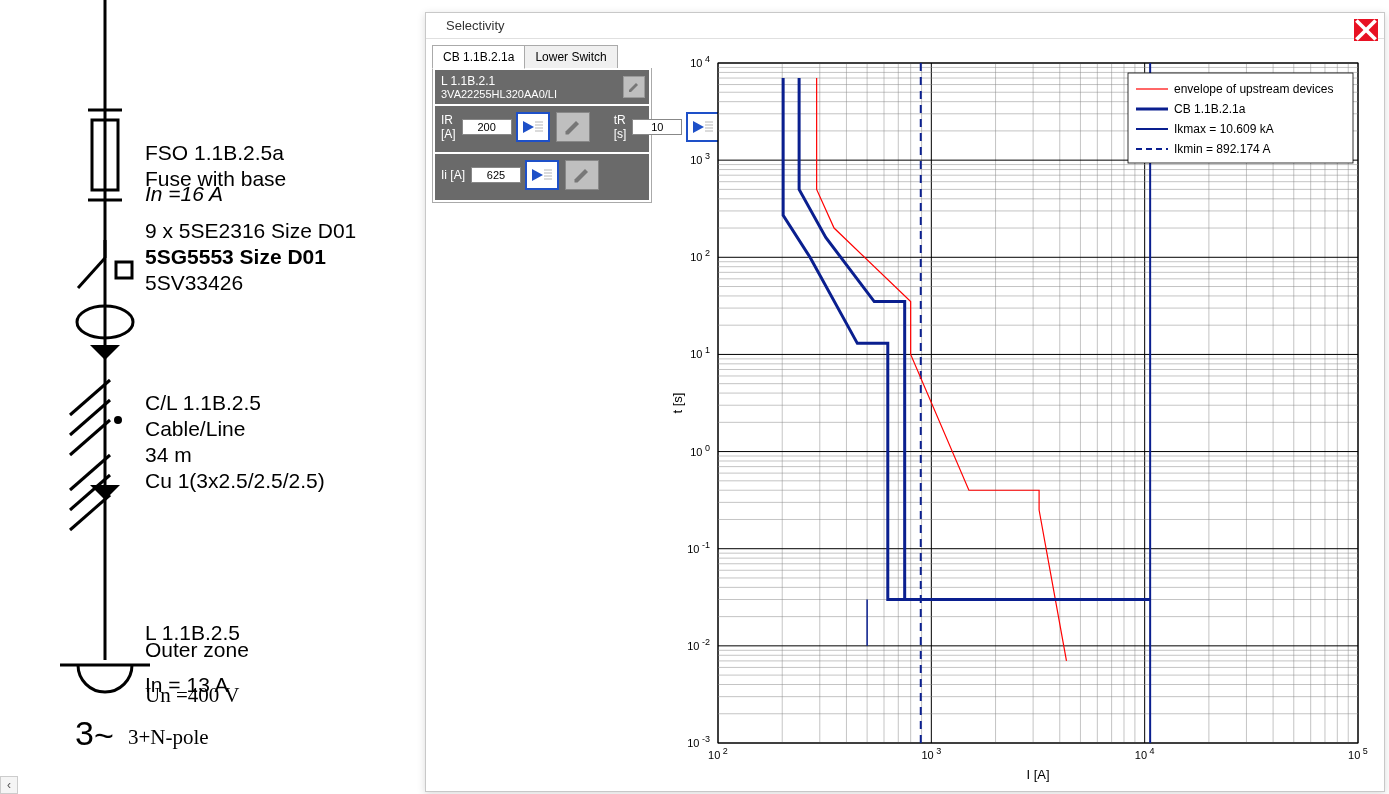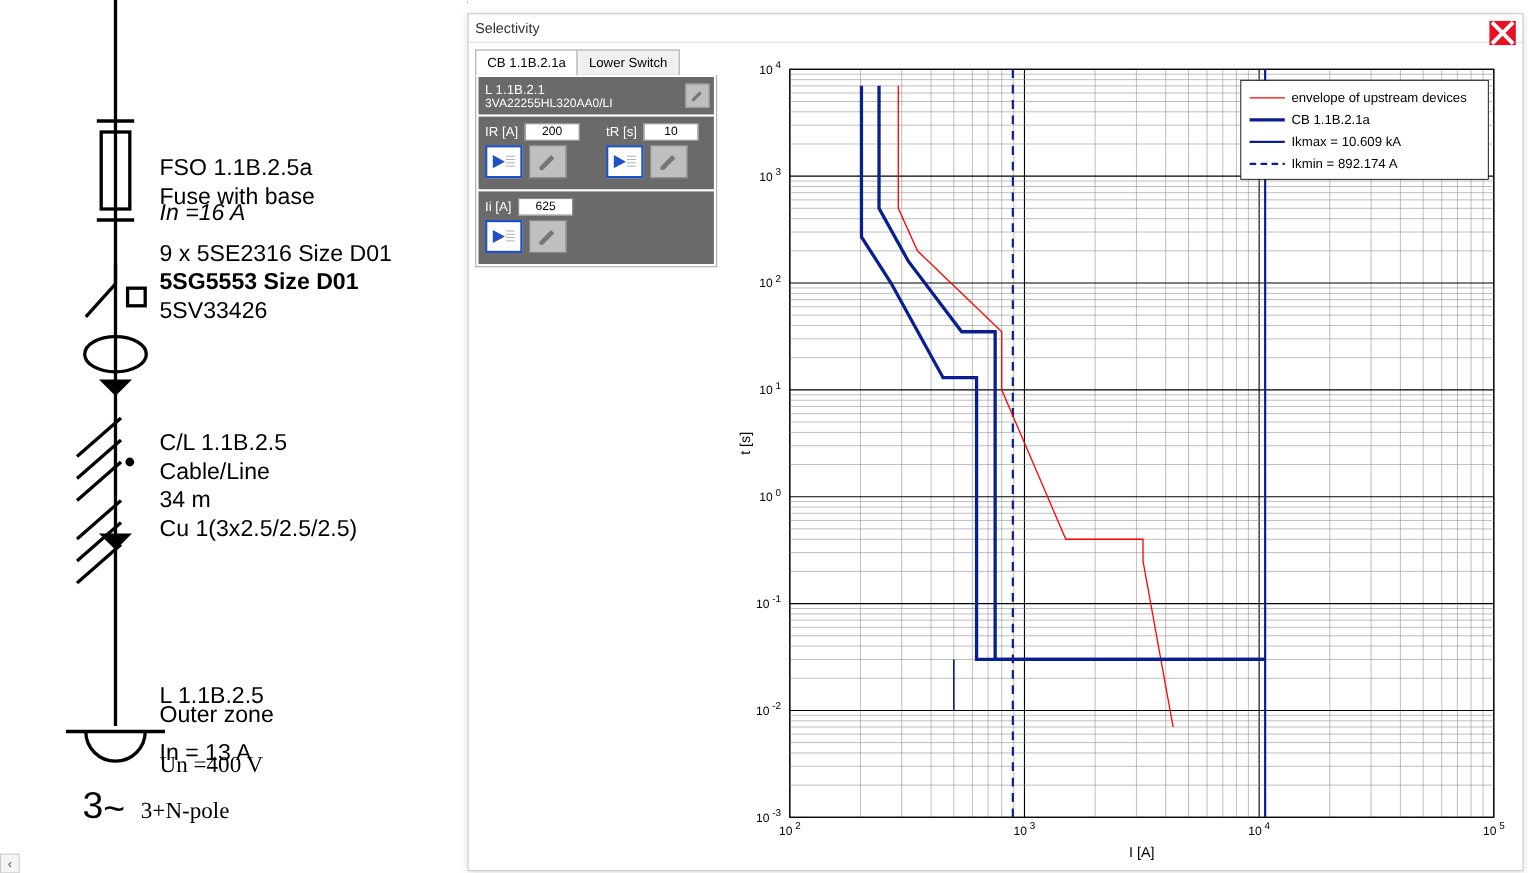--- a/index.html
+++ b/index.html
@@ -7,36 +7,36 @@
   body { position: relative; }
 
   
   .diagram { position: absolute; left: 0; top: 0; width: 425px; height: 794px; }
   .diag-text { position: absolute; font-size: 21px; color: #000; line-height: 1.25; white-space: nowrap; font-family: "Segoe UI", Arial, sans-serif; }
 
   .scroll-left-icon { position: absolute; left: 0; bottom: 0; width: 18px; height: 18px; font-size: 12px; color: #555; display:flex; align-items:center; justify-content:center; border:1px solid #ccc; background:#f5f5f5;}
 
   
   .panel { position: absolute; left: 425px; top: 12px; width: 960px; height: 780px; background: #fff; border: 1px solid #c8c8c8; box-shadow: 0 2px 8px rgba(0,0,0,.15); }
-  .panel-header { height: 26px; display:flex; align-items:center; padding: 0 6px; font-size: 13px; color:#333; border-bottom:1px solid #e0e0e0;}
+  .panel-header { height: 26px; display:flex; align-items:center; padding: 0 20px; font-size: 13px; color:#333; border-bottom:1px solid #e0e0e0;}
   .close-btn { position:absolute; right:6px; top:6px; width:24px; height:22px; background:#e81123; color:#fff; display:flex; align-items:center; justify-content:center; font-size:13px; cursor:pointer; }
 
   .tabs { margin: 6px 0 0 6px; display:flex; font-size:12px; }
   .tab { padding:4px 10px; border:1px solid #aaa; background:#f0f0f0; cursor:pointer; }
   .tab.active { background:#fff; border-bottom-color:#fff; position:relative; z-index:2; }
   .tab + .tab { margin-left:-1px; }
 
   .settings-box { margin:0 6px; width:220px; border:1px solid #aaa; border-top:none; background:#fff; padding:2px; position:relative; top:-1px; }
   .device-row { background:#6a6a6a; color:#ffffff; font-size:12px; padding:4px 6px; display:flex; flex-direction:column; position:relative; }
   .device-row .line2 { font-size:11px; }
   .edit-icon { position:absolute; right:4px; top:6px; width:22px; height:22px; background:#bfbfbf; border:1px solid #9a9a9a; display:flex; align-items:center; justify-content:center; }
   .edit-icon svg { width:12px; height:12px; }
 
   .param-group { background:#6a6a6a; padding:6px 6px 10px 6px; margin-top:2px; display:flex; gap:24px; }
-  .param-col { display:flex; flex-direction:column; gap:4px;justify-content:center; }
+  .param-col { display:flex; flex-direction:row; gap:4px;justify-content:center; }
   .param-label-row { display:flex; align-items:center; gap:6px; font-size:12px; color:#fff; }
   .param-input { width:50px; height:16px; background:#fff; color:#000; font-size:11px; text-align:center; border:1px solid #888; }
   .icon-row { display:flex; gap:6px; }
   .icon-btn { width:34px; height:30px; background:#fff; border:1px solid #888; display:flex; align-items:center; justify-content:center; cursor:pointer; }
   .icon-btn.selected { outline:2px solid #1e50c8; outline-offset:-2px; }
   .icon-btn svg { width:22px; height:18px; }
   .icon-btn.gray { background:#bfbfbf; }
 
   
   .chart { position:absolute; left:242px; top:40px; width:710px; height:730px; }

